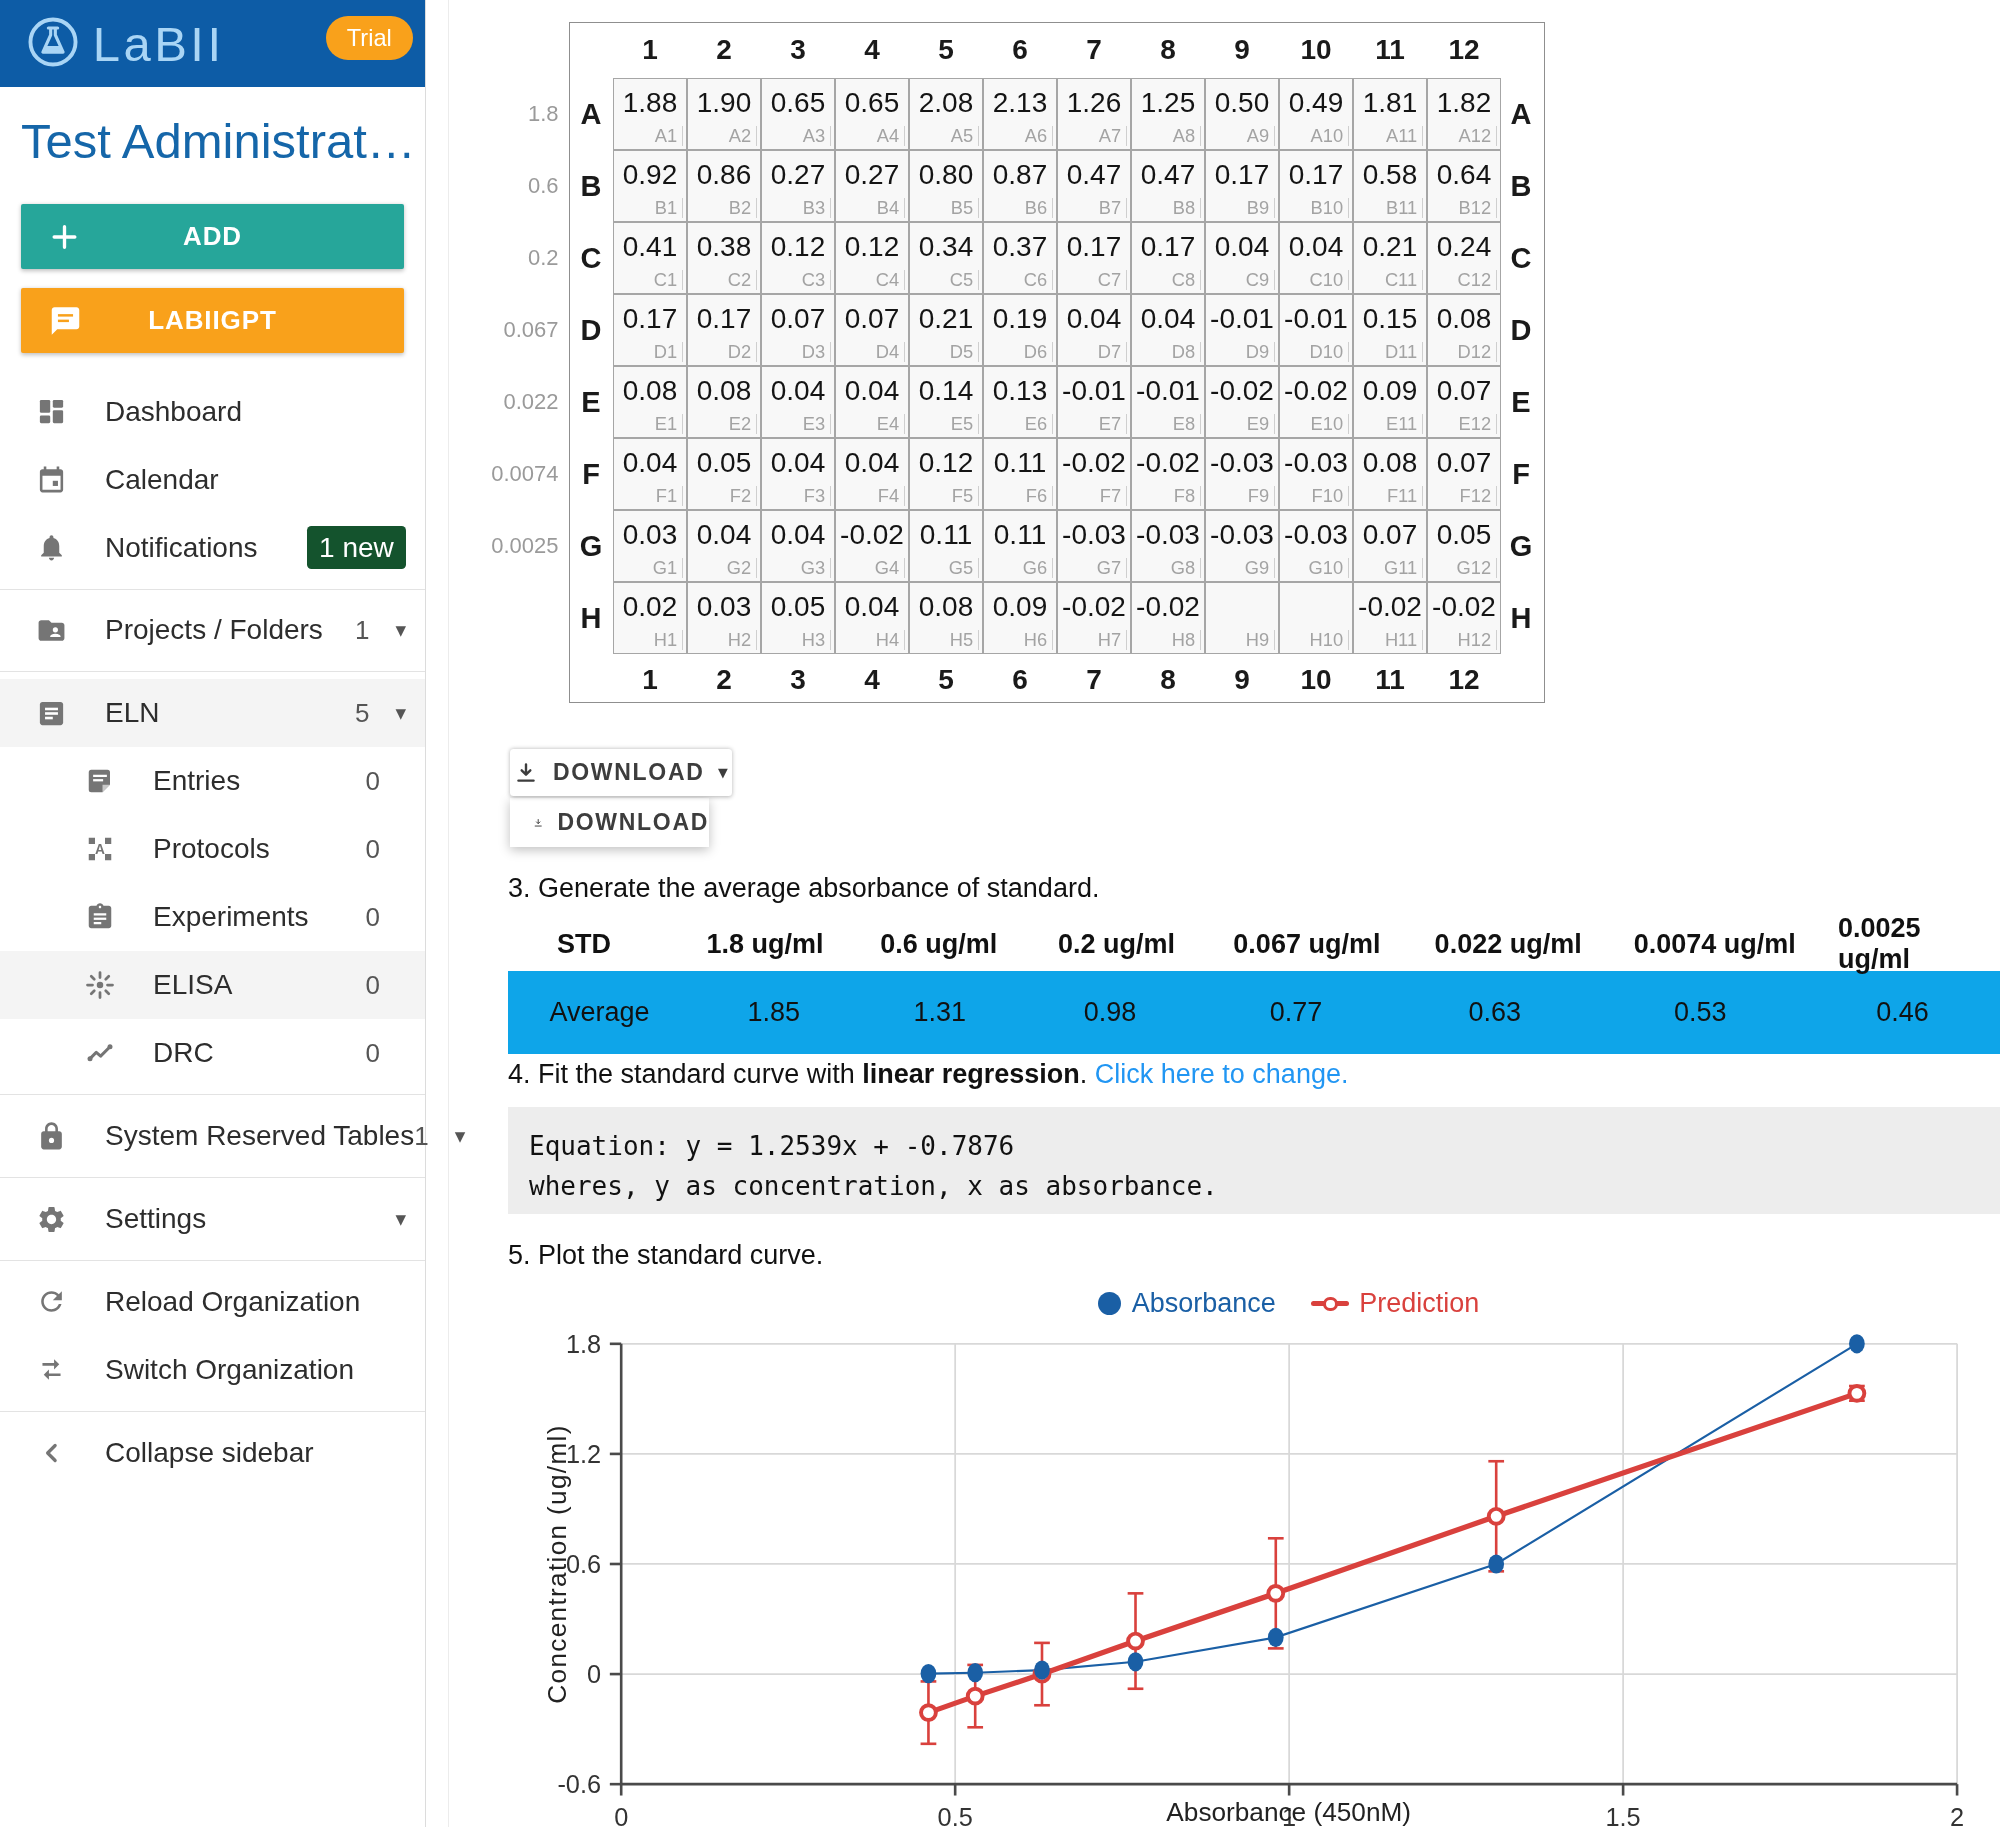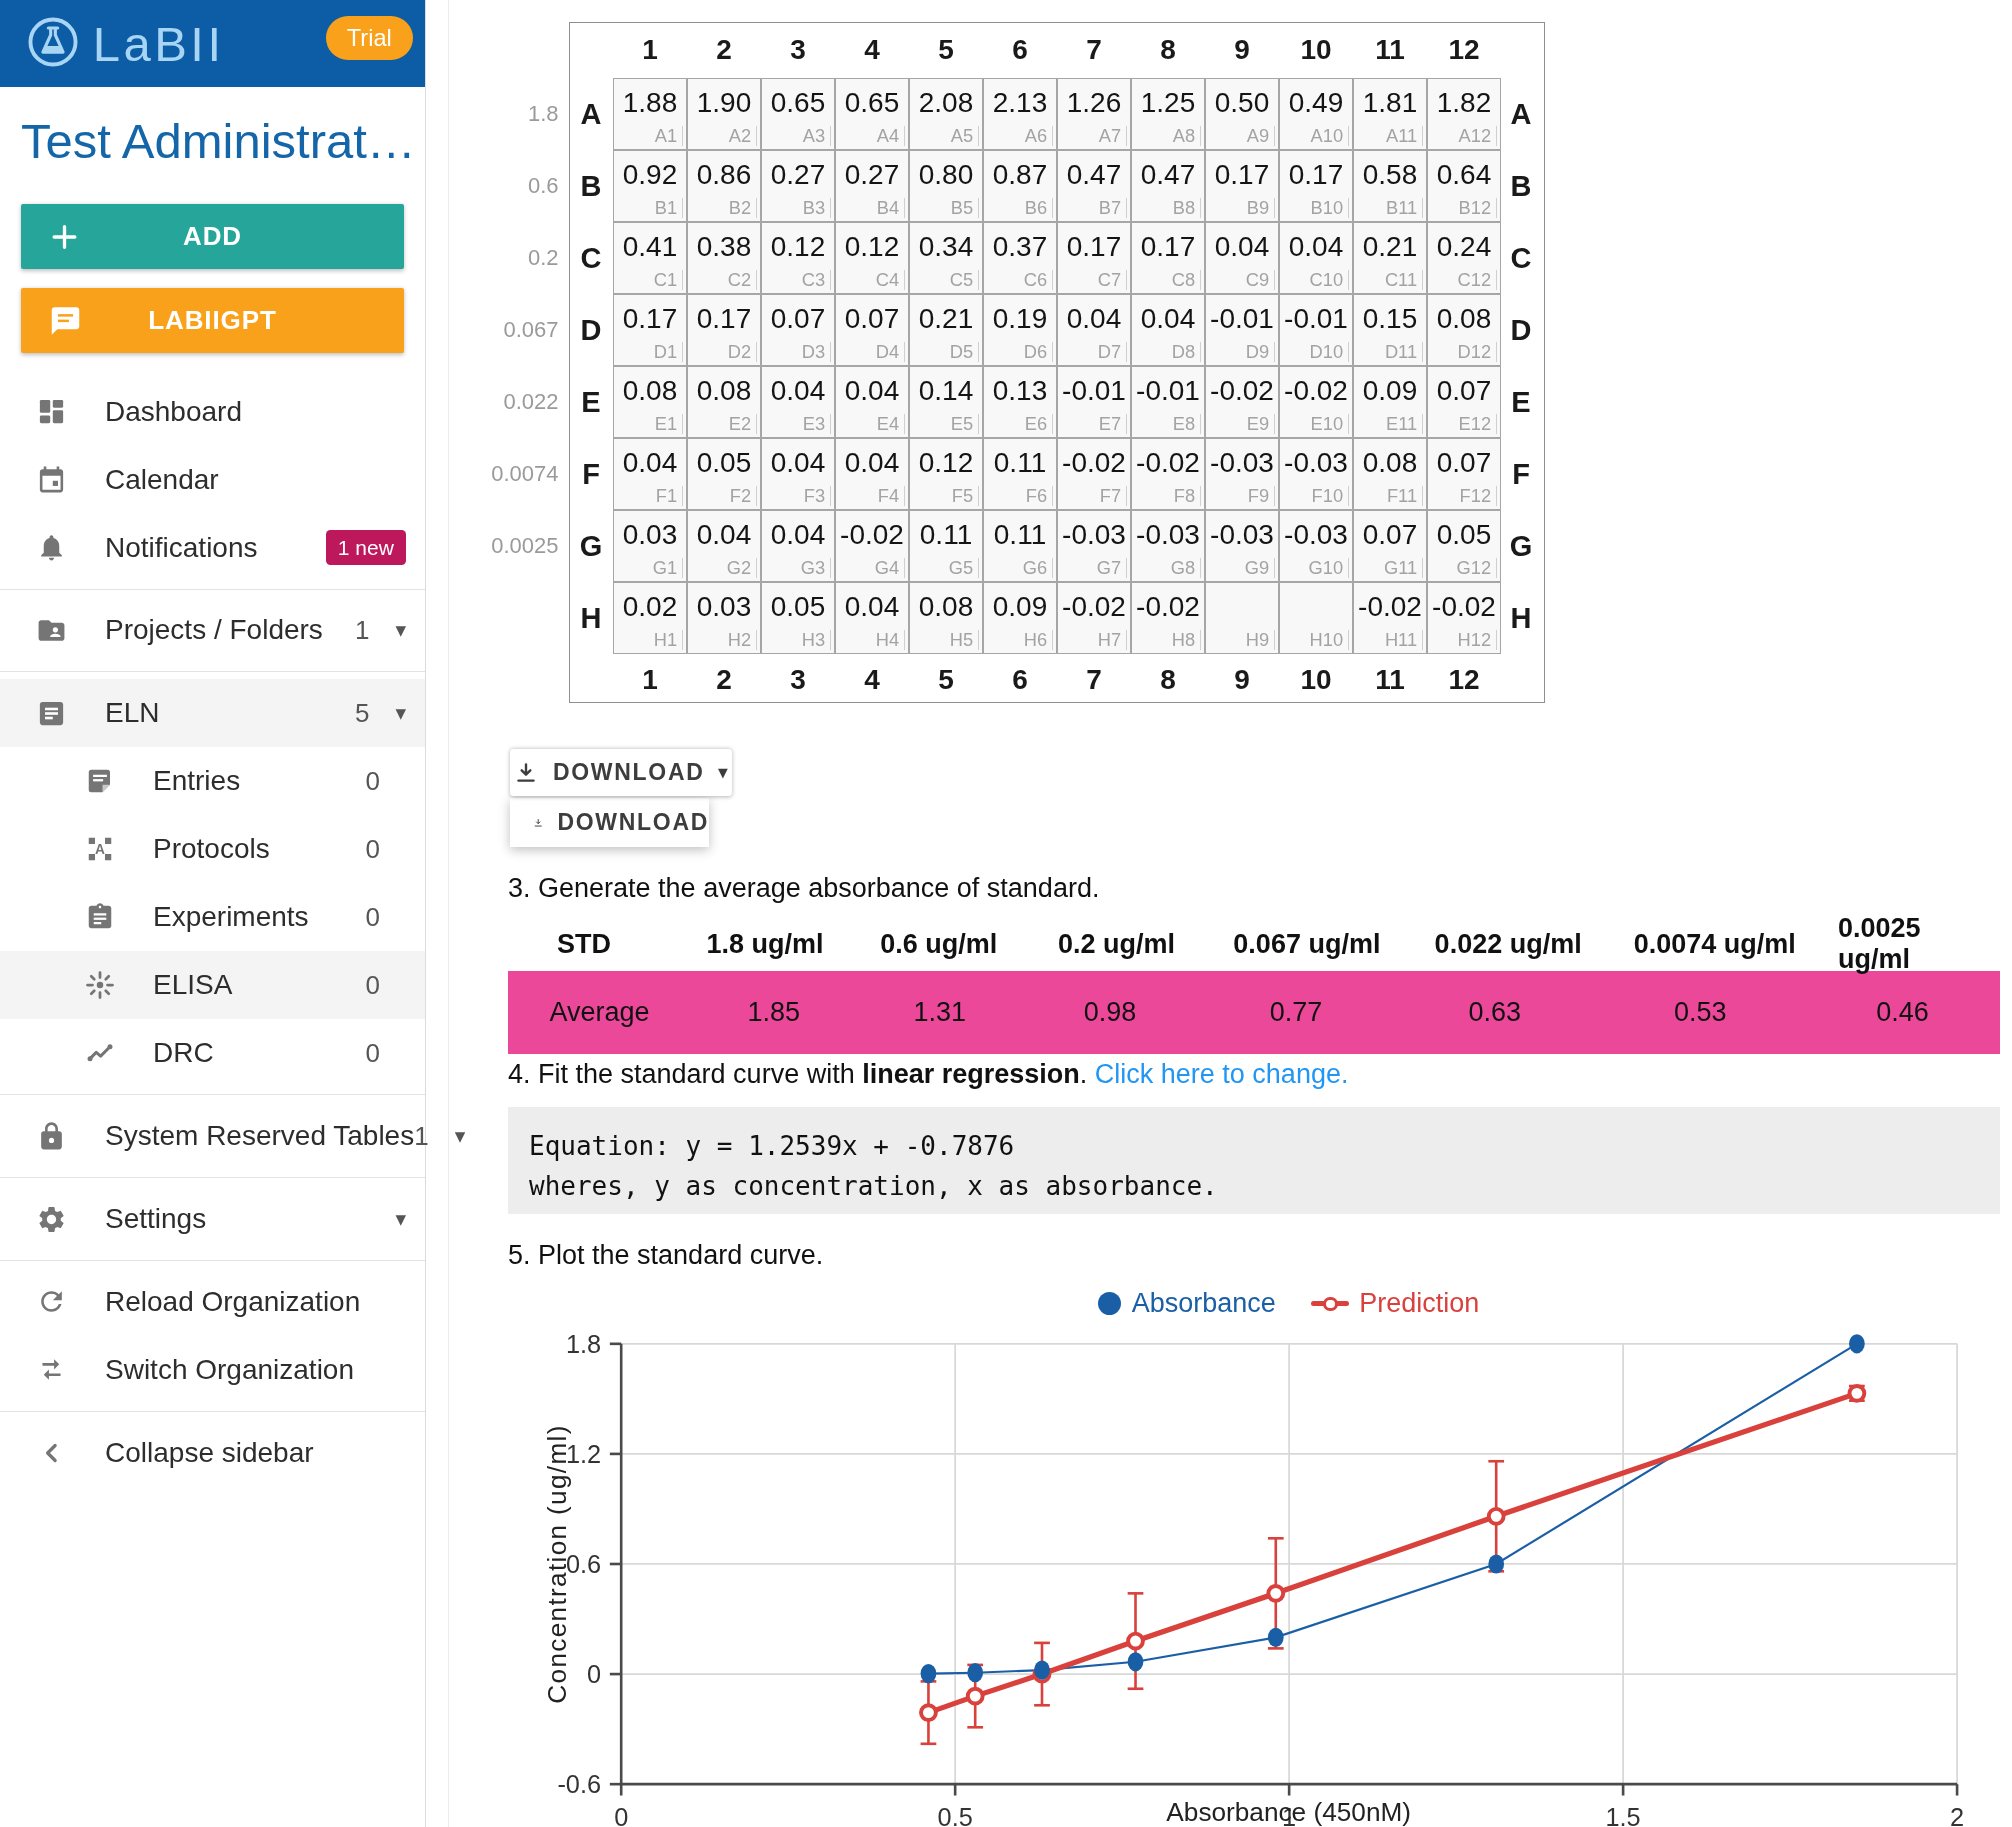--- a/index.html
+++ b/index.html
@@ -19,21 +19,21 @@
   .btn-add { background:#26a69a; margin-top:35px; }
   .btn-gpt { background:#f9a11b; margin-top:19px; }
   .nav { margin-top:24.5px; }
   .nav-row { display:flex; align-items:center; height:68px; padding:0 19px 0 35px; cursor:pointer; }
   .nav-row.active { background:#f4f4f4; }
   .nav-row .ico { width:33px; height:33px; margin-right:37px; flex:0 0 33px; display:flex; align-items:center; justify-content:center; }
   .nav-row.sub { padding-left:83px; }
   .nav-label { flex:1; font-size:28px; color:#2d2d2d; white-space:nowrap; }
   .nav-count { font-size:26px; color:#555; margin-right:26px; }
   .nav-caret { font-size:21px; color:#555; }
-  .badge-new { background:#be185d; color:#fff; font-size:21px; padding:5.2px 12.2px; border-radius:4.4px;margin-left:20px; }
+  .badge-new { background:#14532d; color:#fff; font-size:28px; padding:5.2px 12.2px; border-radius:4.4px;margin-left:20px; }
   .sb-divider { height:0.9px; background:#e3e3e3; margin:7px 0; }
 
   
   #plate-grid { position:absolute; left:515px; top:22px; display:grid; grid-template-columns:54px 44px repeat(12,74px) 40px; grid-template-rows:56px repeat(8,72px) 51px; }
   #plate-border { position:absolute; left:569px; top:22px; width:976px; height:681px; border:1.7px solid #8f8f8f; pointer-events:none; }
   .colhead { font-weight:bold; font-size:28px; color:#1a1a1a; display:flex; align-items:center; justify-content:center; }
   .rowletter { font-weight:bold; font-size:29px; color:#1a1a1a; display:flex; align-items:center; justify-content:center; }
   .conc { font-size:22px; color:#9a9a9a; display:flex; align-items:center; justify-content:flex-end; padding-right:10.5px; }
   .wcell { position:relative; background:#f8f8f8; border:0.9px solid #a6a6a6; }
   .wcell .v { text-align:center; margin-top:7.9px; font-size:28px; color:#141414; }
@@ -46,21 +46,21 @@
 
   
   .step-text { position:absolute; left:508px; font-size:27px; color:#111; }
   #step3 { top:873px; }
   #step4 { top:1059px; }
   #step5 { top:1240px; }
   .step-link { color:#2196f3; cursor:pointer; }
   .std-table { position:absolute; left:508px; top:917px; width:1492px; }
   .std-row { display:flex; }
   .std-row.head { height:54px; font-weight:bold;gap:36px; }
-  .std-row.avg { height:83px; background:#ec4899; }
+  .std-row.avg { height:83px; background:#0ea5e9; }
   .std-cell { display:flex; align-items:center; justify-content:center; font-size:27px; color:#111; }
   .c0{width:183px;} .c1{width:166px;} .c2{width:166px;} .c3{width:175px;} .c4{width:197px;} .c5{width:201px;} .c6{width:210px;} .c7{width:195px;}
   .code-block { position:absolute; left:508px; top:1107px; width:1492px; height:107px; background:#ededed; padding:19px 0 0 21px; font-family:"DejaVu Sans Mono", monospace; font-size:26px; color:#111; line-height:40px; }
 
   
   #chart-wrap { position:absolute; left:498px; top:1293px; width:1515px; height:535px; }
   #legend { position:absolute; left:621px; top:1288px; width:1335px; display:flex; justify-content:center; align-items:center; gap:35px; font-size:27px; }
   .leg-item { display:flex; align-items:center; gap:10.5px; }
   .leg-abs { color:#1a5fa5; }
   .leg-pred { color:#d9413d; }

